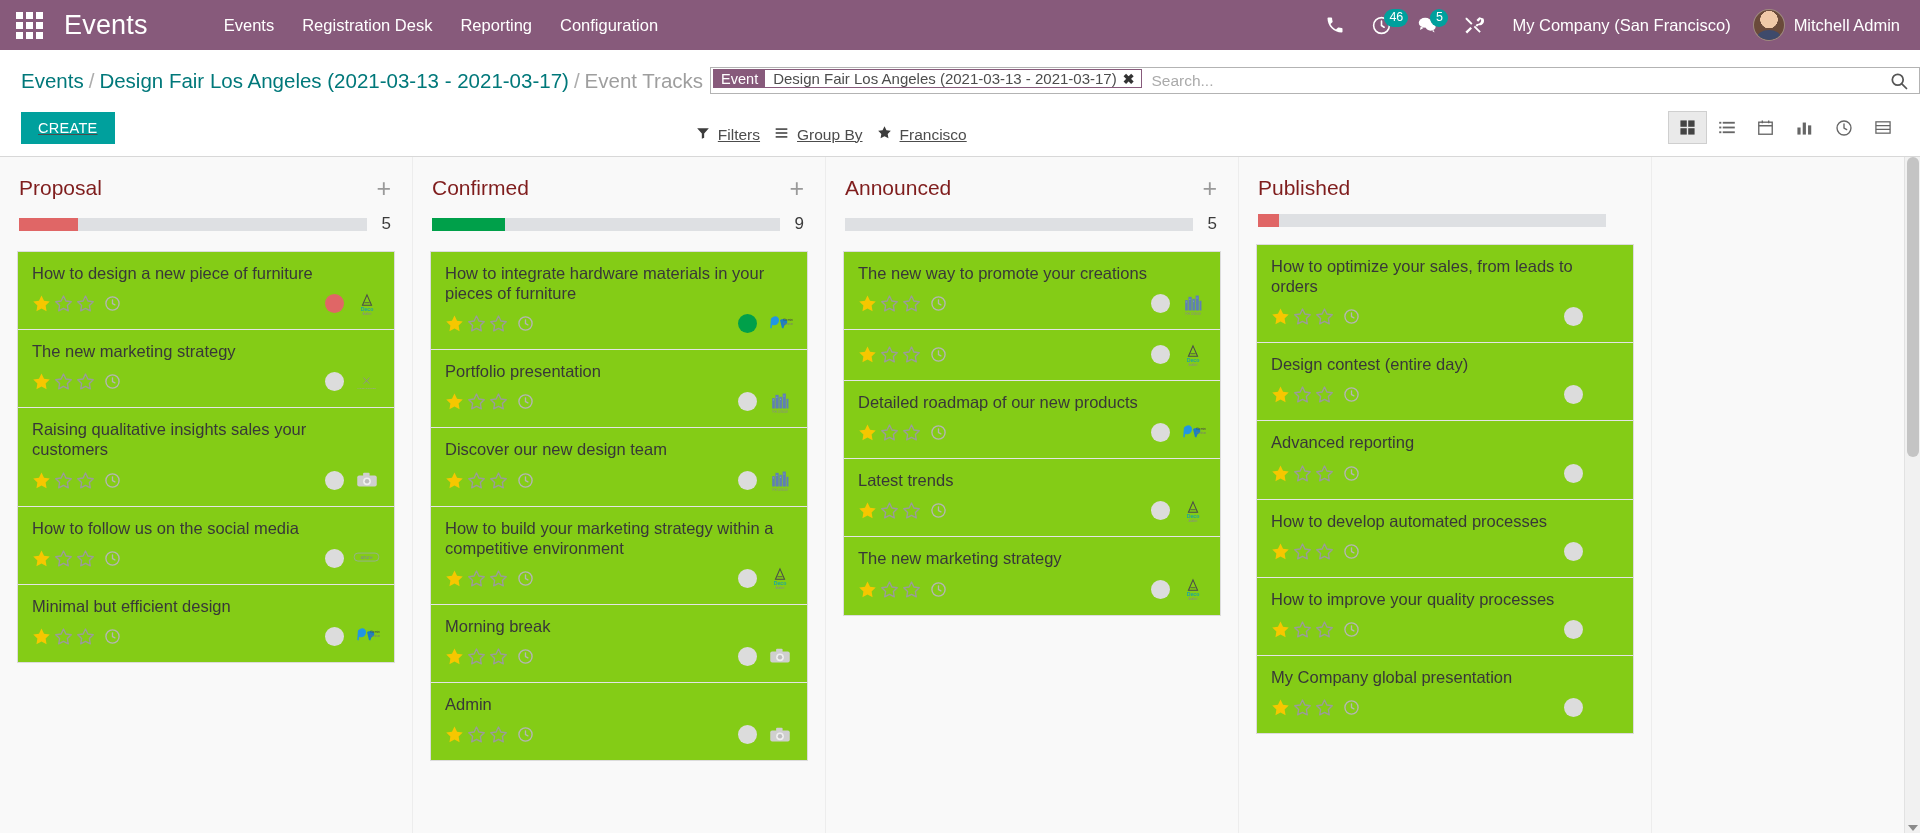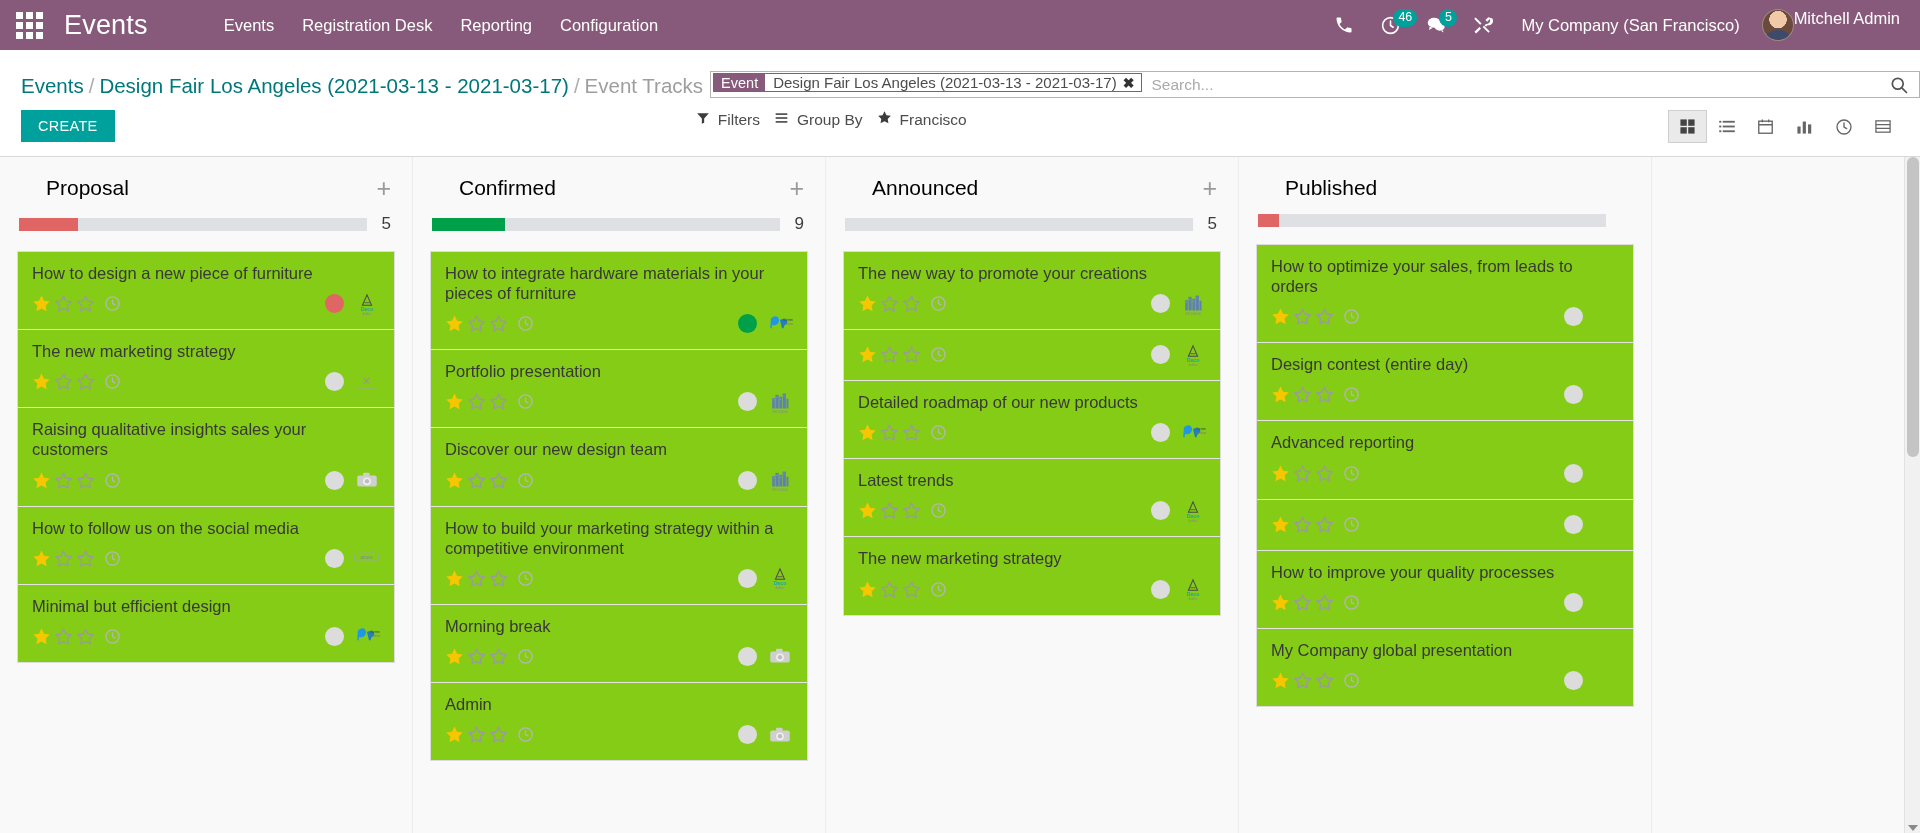--- a/index.html
+++ b/index.html
@@ -75,21 +75,21 @@
     text-align: center;
     font-weight: 400;
   }
   .company-name {
     font-size: 16.5px;
     padding: 0 16px;
     white-space: nowrap;
     cursor: pointer;
   }
   .user-box {
-    display: flex; align-items: flex-start; 
+    display: flex; align-items: center; gap: 9px;
     padding-left: 6px; padding-right: 2px;
     cursor: pointer;
   }
   .avatar-img {
     width: 32px; height: 32px; border-radius: 50%;
     background: radial-gradient(circle at 50% 32%, #f0c9a8 0 34%, transparent 35%),
                 linear-gradient(#6a4a3a, #6a4a3a);
     border: 1px solid rgba(255,255,255,.35);
     position: relative;
     overflow: hidden;
@@ -106,21 +106,21 @@
   .user-name { font-size: 16.5px; white-space: nowrap; }
 
   
   .control-panel {
     background: #ffffff;
     border-bottom: 1px solid #d8d8d8;
     padding: 0;
   }
   .cp-row1 {
     display: flex;
-    align-items: flex-end;
+    align-items: center;
     padding: 13px 0 0 0;
     height: 48px;
   }
   .breadcrumb {
     padding-left: 21px;
     font-size: 20.5px;
     white-space: nowrap;
     color: #00787a;
   }
   .breadcrumb .crumb-link { color: #00787a; cursor: pointer; }
@@ -179,23 +179,24 @@
   .search-input::placeholder { color: #aaaaaa; }
   .search-btn {
     width: 40px;
     display: flex; align-items: center; justify-content: center;
     cursor: pointer;
     color: #555;
   }
 
   .cp-row2 {
     display: flex;
-    align-items: flex-start;
+    align-items: flex-end;
     padding: 12px 18px 12px 21px;
     height: 58px;
+    text-decoration: underline;
   }
   .create-btn {
     background: #00a09d;
     color: #fff;
     border: 0;
     font-size: 14.5px;
     font-weight: 400;
     letter-spacing: .3px;
     padding: 8px 17px;
     cursor: pointer;
@@ -247,24 +248,23 @@
     background: #f9f9f9;
   }
   .kcol-head {
     display: flex;
     align-items: center;
     padding: 14px 4px 0 2px;
     height: 48px;
   }
   .kcol-title {
     font-size: 21px;
-    color: #000000;
+    color: #7f1d1d;
     font-weight: 400;
     white-space: nowrap;
-    margin-left: 27px;
   }
   .kcol-plus {
     margin-left: auto;
     color: #9a9a9a;
     font-size: 25px;
     line-height: 18px;
     cursor: pointer;
     font-weight: 300;
   }
   .kcol-bar-row {
@@ -1305,20 +1305,21 @@
                 <path d="M12 6.8V12l3.4 2" stroke-linecap="round"></path>
               </svg>
             </div>
         <div class="kcard-right">
           <div class="color-dot" style="background:#dcdcdc"></div>
           <div class="logo"></div>
         </div>
       </div>
     </div>
     <div class="kcard">
+      <div class="kcard-title">How to develop automated processes</div>
       <div class="kcard-foot">
         <div class="stars">
               <span>
                 <svg class="star" viewBox="0 0 24 24" fill="#f6c700">
                   <path d="M12 1.8l3.2 6.6 7.2 1-5.2 5.1 1.2 7.2L12 18.3l-6.4 3.4 1.2-7.2L1.6 9.4l7.2-1z"></path>
                 </svg>
               </span>
               <span>
                 <svg class="star" viewBox="0 0 24 24" fill="none" stroke="#9b9b9b" stroke-width="1.7" stroke-linejoin="round">
                   <path d="M12 2.6l3 6.2 6.8.95-4.9 4.8 1.15 6.8L12 18.1l-6.05 3.25L7.1 14.55 2.2 9.75 9 8.8z"></path>

